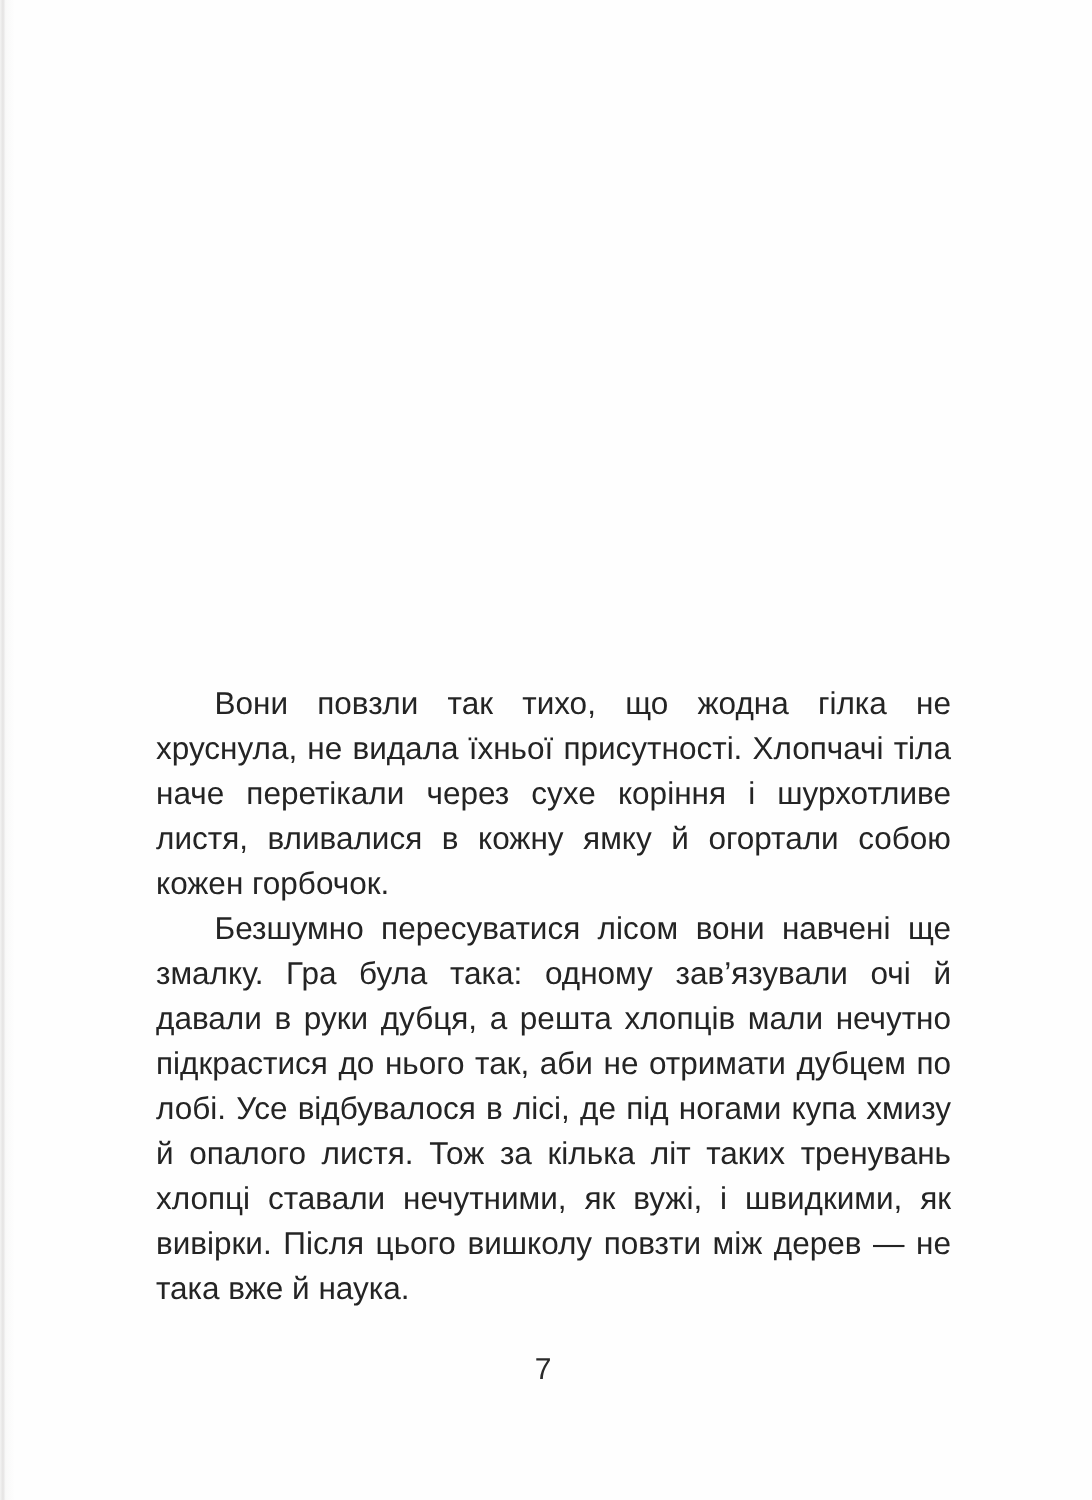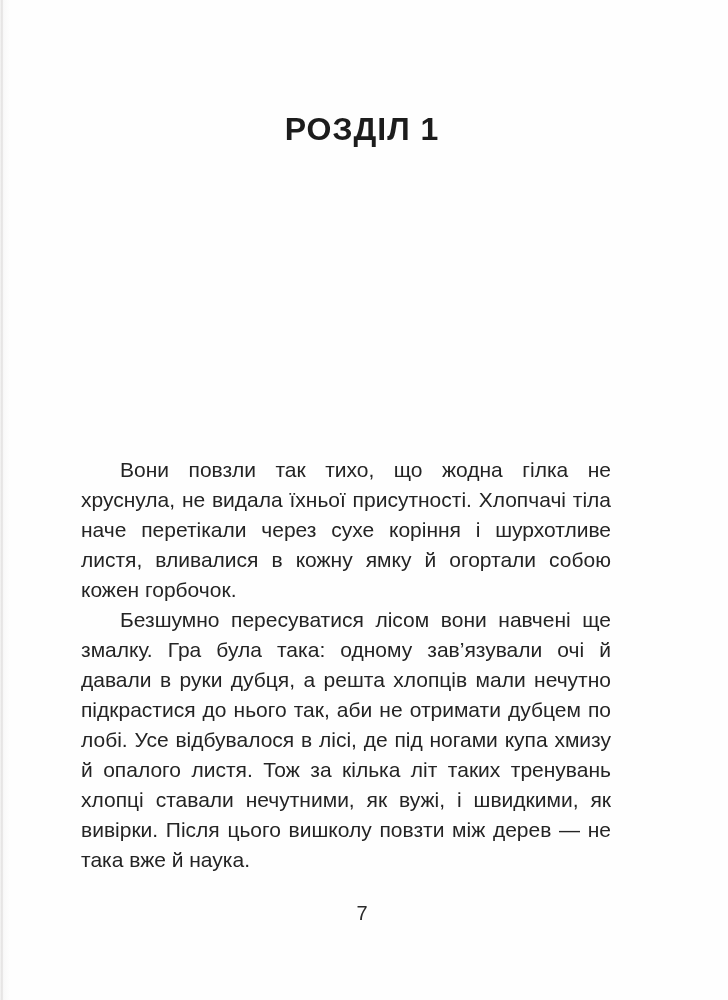--- a/index.html
+++ b/index.html
@@ -46,21 +46,21 @@
     width: 530px;
     text-align: center;
     font-size: 32px;
     font-weight: 700;
     letter-spacing: 1px;
     color: #1c1c1c;
   }
   .body-text {
     position: absolute;
     top: 455px;
-    left: 81px;
+    left: 104px;
     width: 530px;
     font-size: 21px;
     line-height: 30px;
     text-align: justify;
     color: #242424;
   }
   .body-text p {
     margin: 0;
     text-indent: 39px;
   }
@@ -74,21 +74,20 @@
     color: #2a2a2a;
   }
 </style>
 </head>
 <body>
 
 <div class="book-page">
   <div class="scan-edge"></div>
   <div class="scan-edge-line"></div>
 
-  <h1 class="chapter-heading">РОЗДІЛ 1</h1>
 
   <div class="body-text">
     <p>Вони повзли так тихо, що жодна гілка не хруснула, не видала їхньої присутності. Хлопчачі тіла наче пере­тікали через сухе коріння і шурхотливе листя, вливали­ся в кожну ямку й огортали собою кожен горбочок.</p>
     <p>Безшумно пересуватися лісом вони навчені ще змалку. Гра була така: одному зав’язували очі й давали в руки дубця, а решта хлопців мали нечутно підкрасти­ся до нього так, аби не отримати дубцем по лобі. Усе відбувалося в лісі, де під ногами купа хмизу й опалого листя. Тож за кілька літ таких тренувань хлопці ставали нечутними, як вужі, і швидкими, як вивірки. Після цього вишколу повзти між дерев — не така вже й наука.</p>
   </div>
 
   <div class="page-number">7</div>
 </div>
 
 </body></html>

